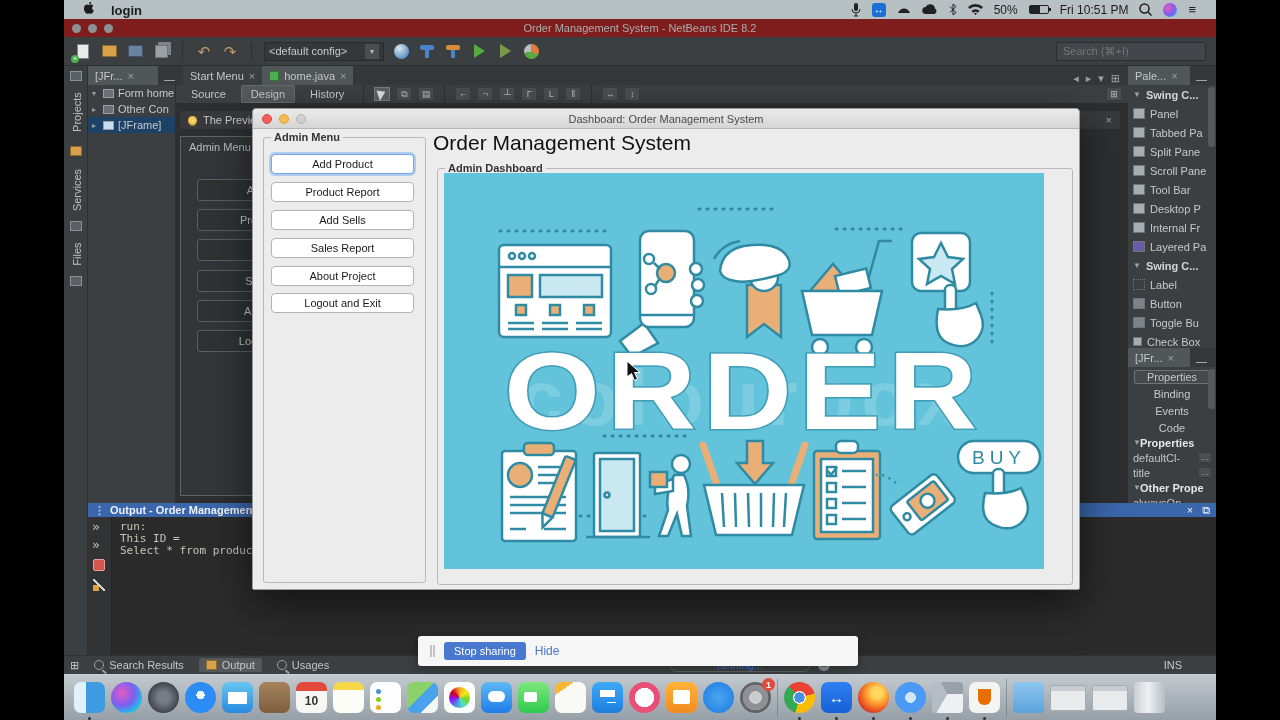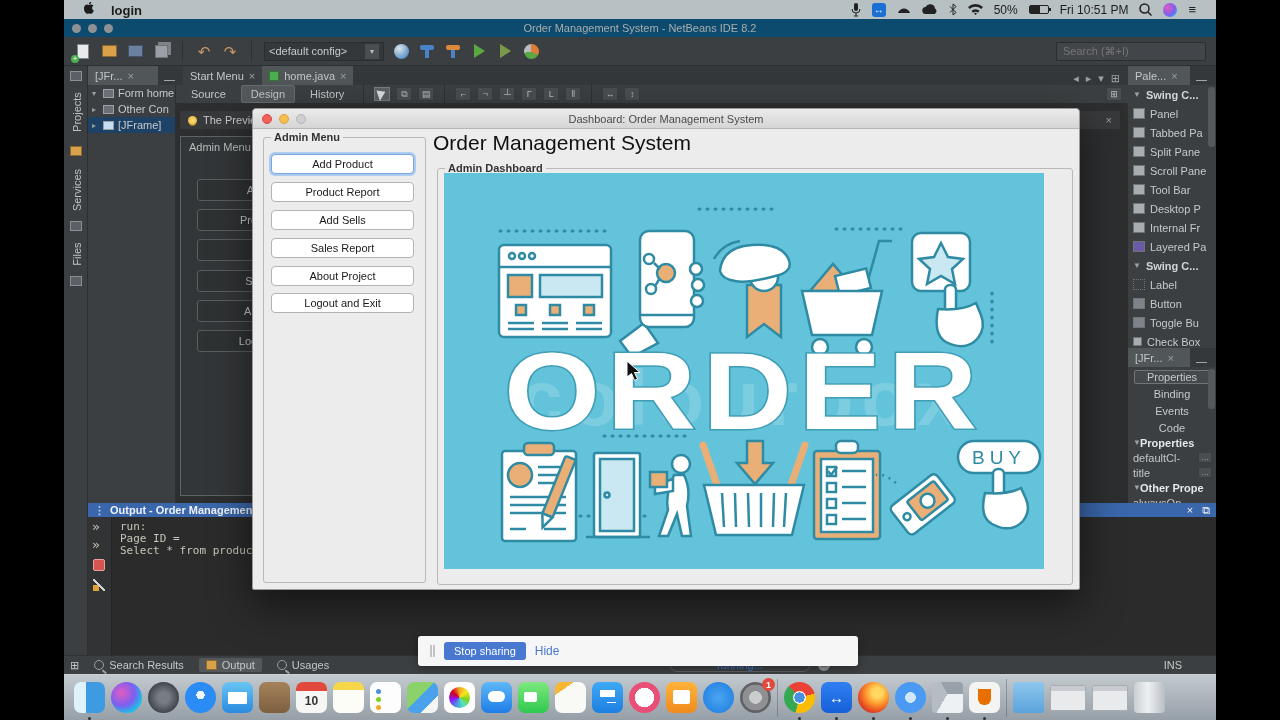--- a/index.html
+++ b/index.html
@@ -11,21 +11,21 @@
   .mb-left{display:flex;align-items:flex-end;gap:14px;padding-left:20px}
   .mb-app{font-weight:bold;font-size:13px}
   .mb-right{margin-left:auto;display:flex;align-items:center;gap:11px;padding-right:20px}
   .mb-ic{display:inline-flex;align-items:center;justify-content:center;height:16px}
   .tvsq{width:14px;height:14px;border-radius:3px;background:#1a6fd4;color:#fff;font-size:10px;display:flex;align-items:center;justify-content:center}
   .siri{width:14px;height:14px;border-radius:50%;background:radial-gradient(circle at 35% 35%,#e45cc0,#7b5ff0 55%,#18c5e8 90%)}
   .batt{width:20px;height:9px;border:1px solid #222;border-radius:2px;position:relative;background:linear-gradient(90deg,#222 0 55%,transparent 55%)}
   .batt:after{content:"";position:absolute;right:-3px;top:2px;width:2px;height:3px;background:#222}
   .mb-txt{font-size:12px}
   
-  .ide-title{left:64px;top:19px;width:1152px;height:18px;background:#0c4a6e;display:flex;align-items:center;justify-content:center;color:#a9adae;font-size:11px}
+  .ide-title{left:64px;top:19px;width:1152px;height:18px;background:#7f1d1d;display:flex;align-items:center;justify-content:center;color:#a9adae;font-size:11px}
   .lights{position:absolute;left:8px;top:5px;display:flex;gap:7px}
   .lt{width:9px;height:9px;border-radius:50%;background:#8e9294}
   .toolbar{left:64px;top:37px;width:1152px;height:29px;background:#3c3f41;border-bottom:1px solid #2d3032;display:flex;align-items:center;gap:8px;padding:0 10px}
   .sep{width:1px;height:20px;background:#2d3032;margin:0 4px}
   .tb{width:18px;height:18px;position:relative;display:flex;align-items:center;justify-content:center}
   .pg{width:12px;height:15px;background:#e8eaec;border:1px solid #7e8487;position:relative}
   .plus{position:absolute;left:-3px;bottom:-3px;width:8px;height:8px;border-radius:50%;background:#4caf50;color:#fff;font-size:8px;line-height:8px;text-align:center}
   .fold{width:15px;height:12px;background:#d9a24a;border:1px solid #8a6a30;border-radius:1px}
   .fold.open{background:#6b81a0;border-color:#44536b}
   .stack{width:13px;height:13px;background:#9aa0a6;border:1px solid #6f7579;box-shadow:3px -3px 0 #7d8388}
@@ -471,21 +471,21 @@
   </span>
 </div>
 <div class="abs outbody">
   <div class="gutter">
     <span class="gic" style="top:2px">»</span>
     <span class="gic" style="top:20px">»</span>
     <span class="stop"></span>
     <span class="wrench"></span>
   </div>
   <span class="oline" style="top:3px">run:</span>
-  <span class="oline" style="top:15px">Page ID =</span>
+  <span class="oline" style="top:15px">This ID =</span>
   <span class="oline" style="top:27px">Select * from product w</span>
 </div>
 
 <div class="abs dlg">
   <div class="dlg-tb">
     <div class="dlg-lights">
       <span class="dl r"></span>
       <span class="dl y"></span>
       <span class="dl g"></span>
     </div>

